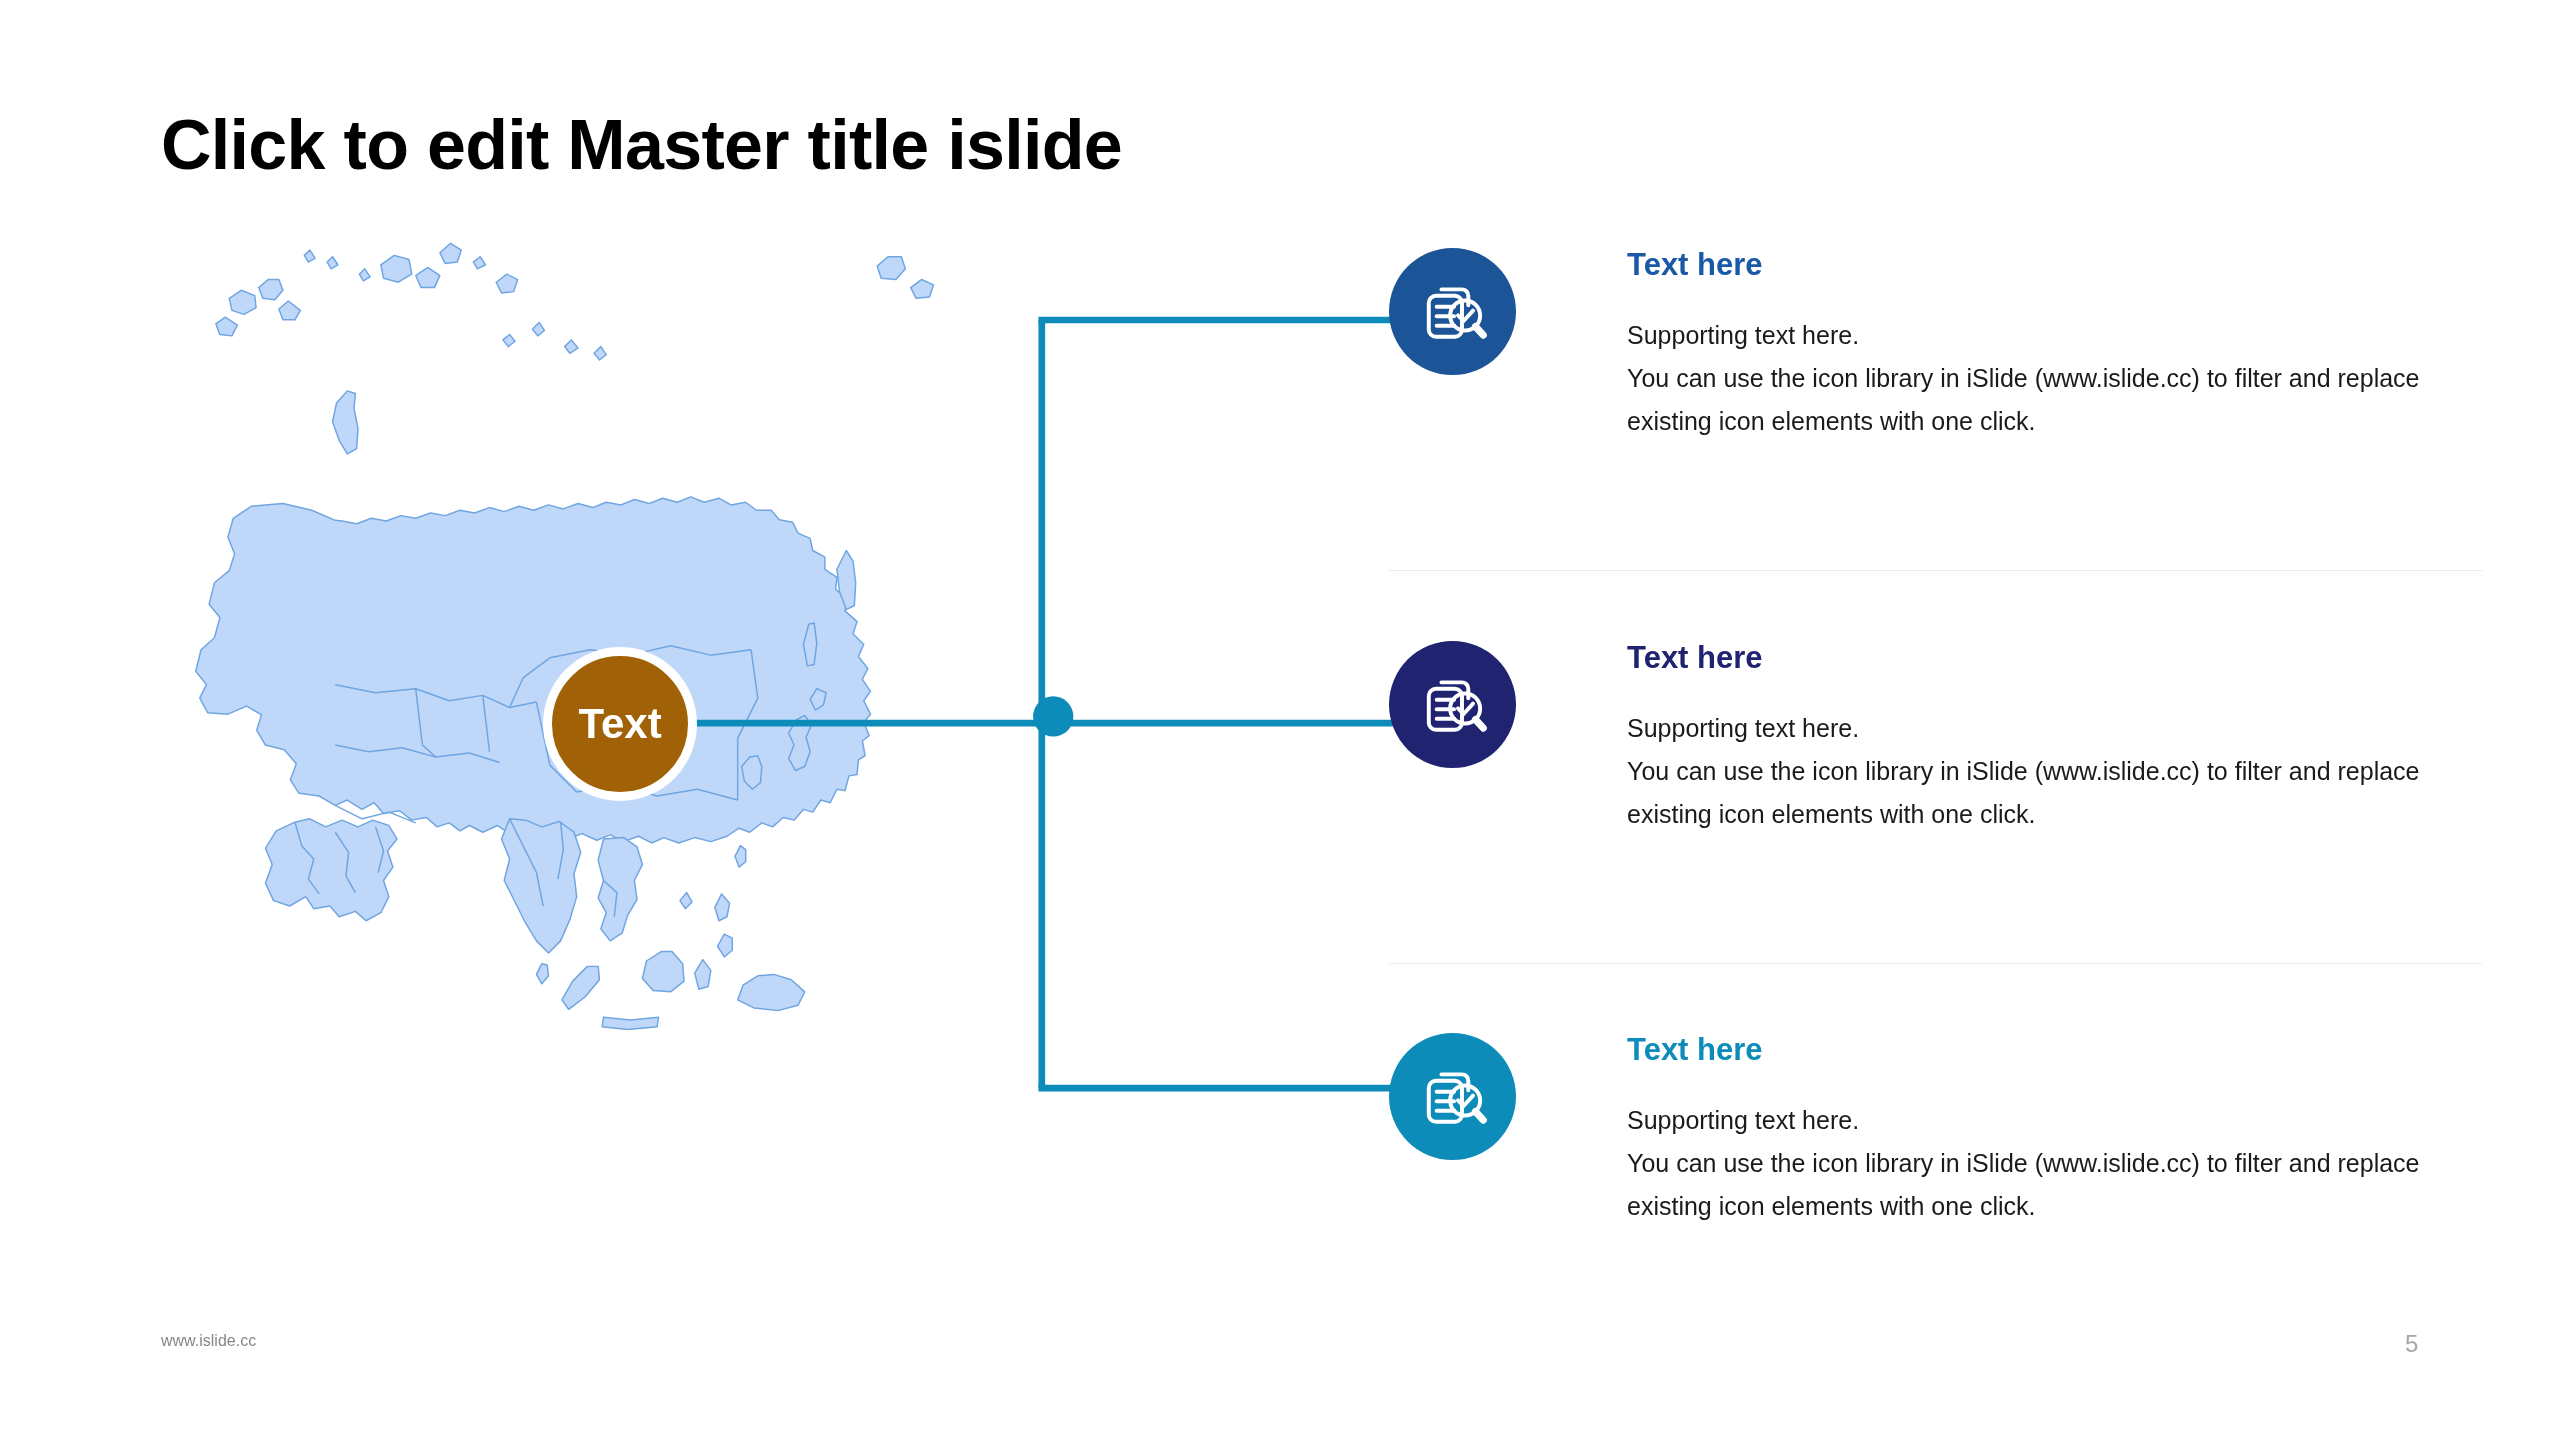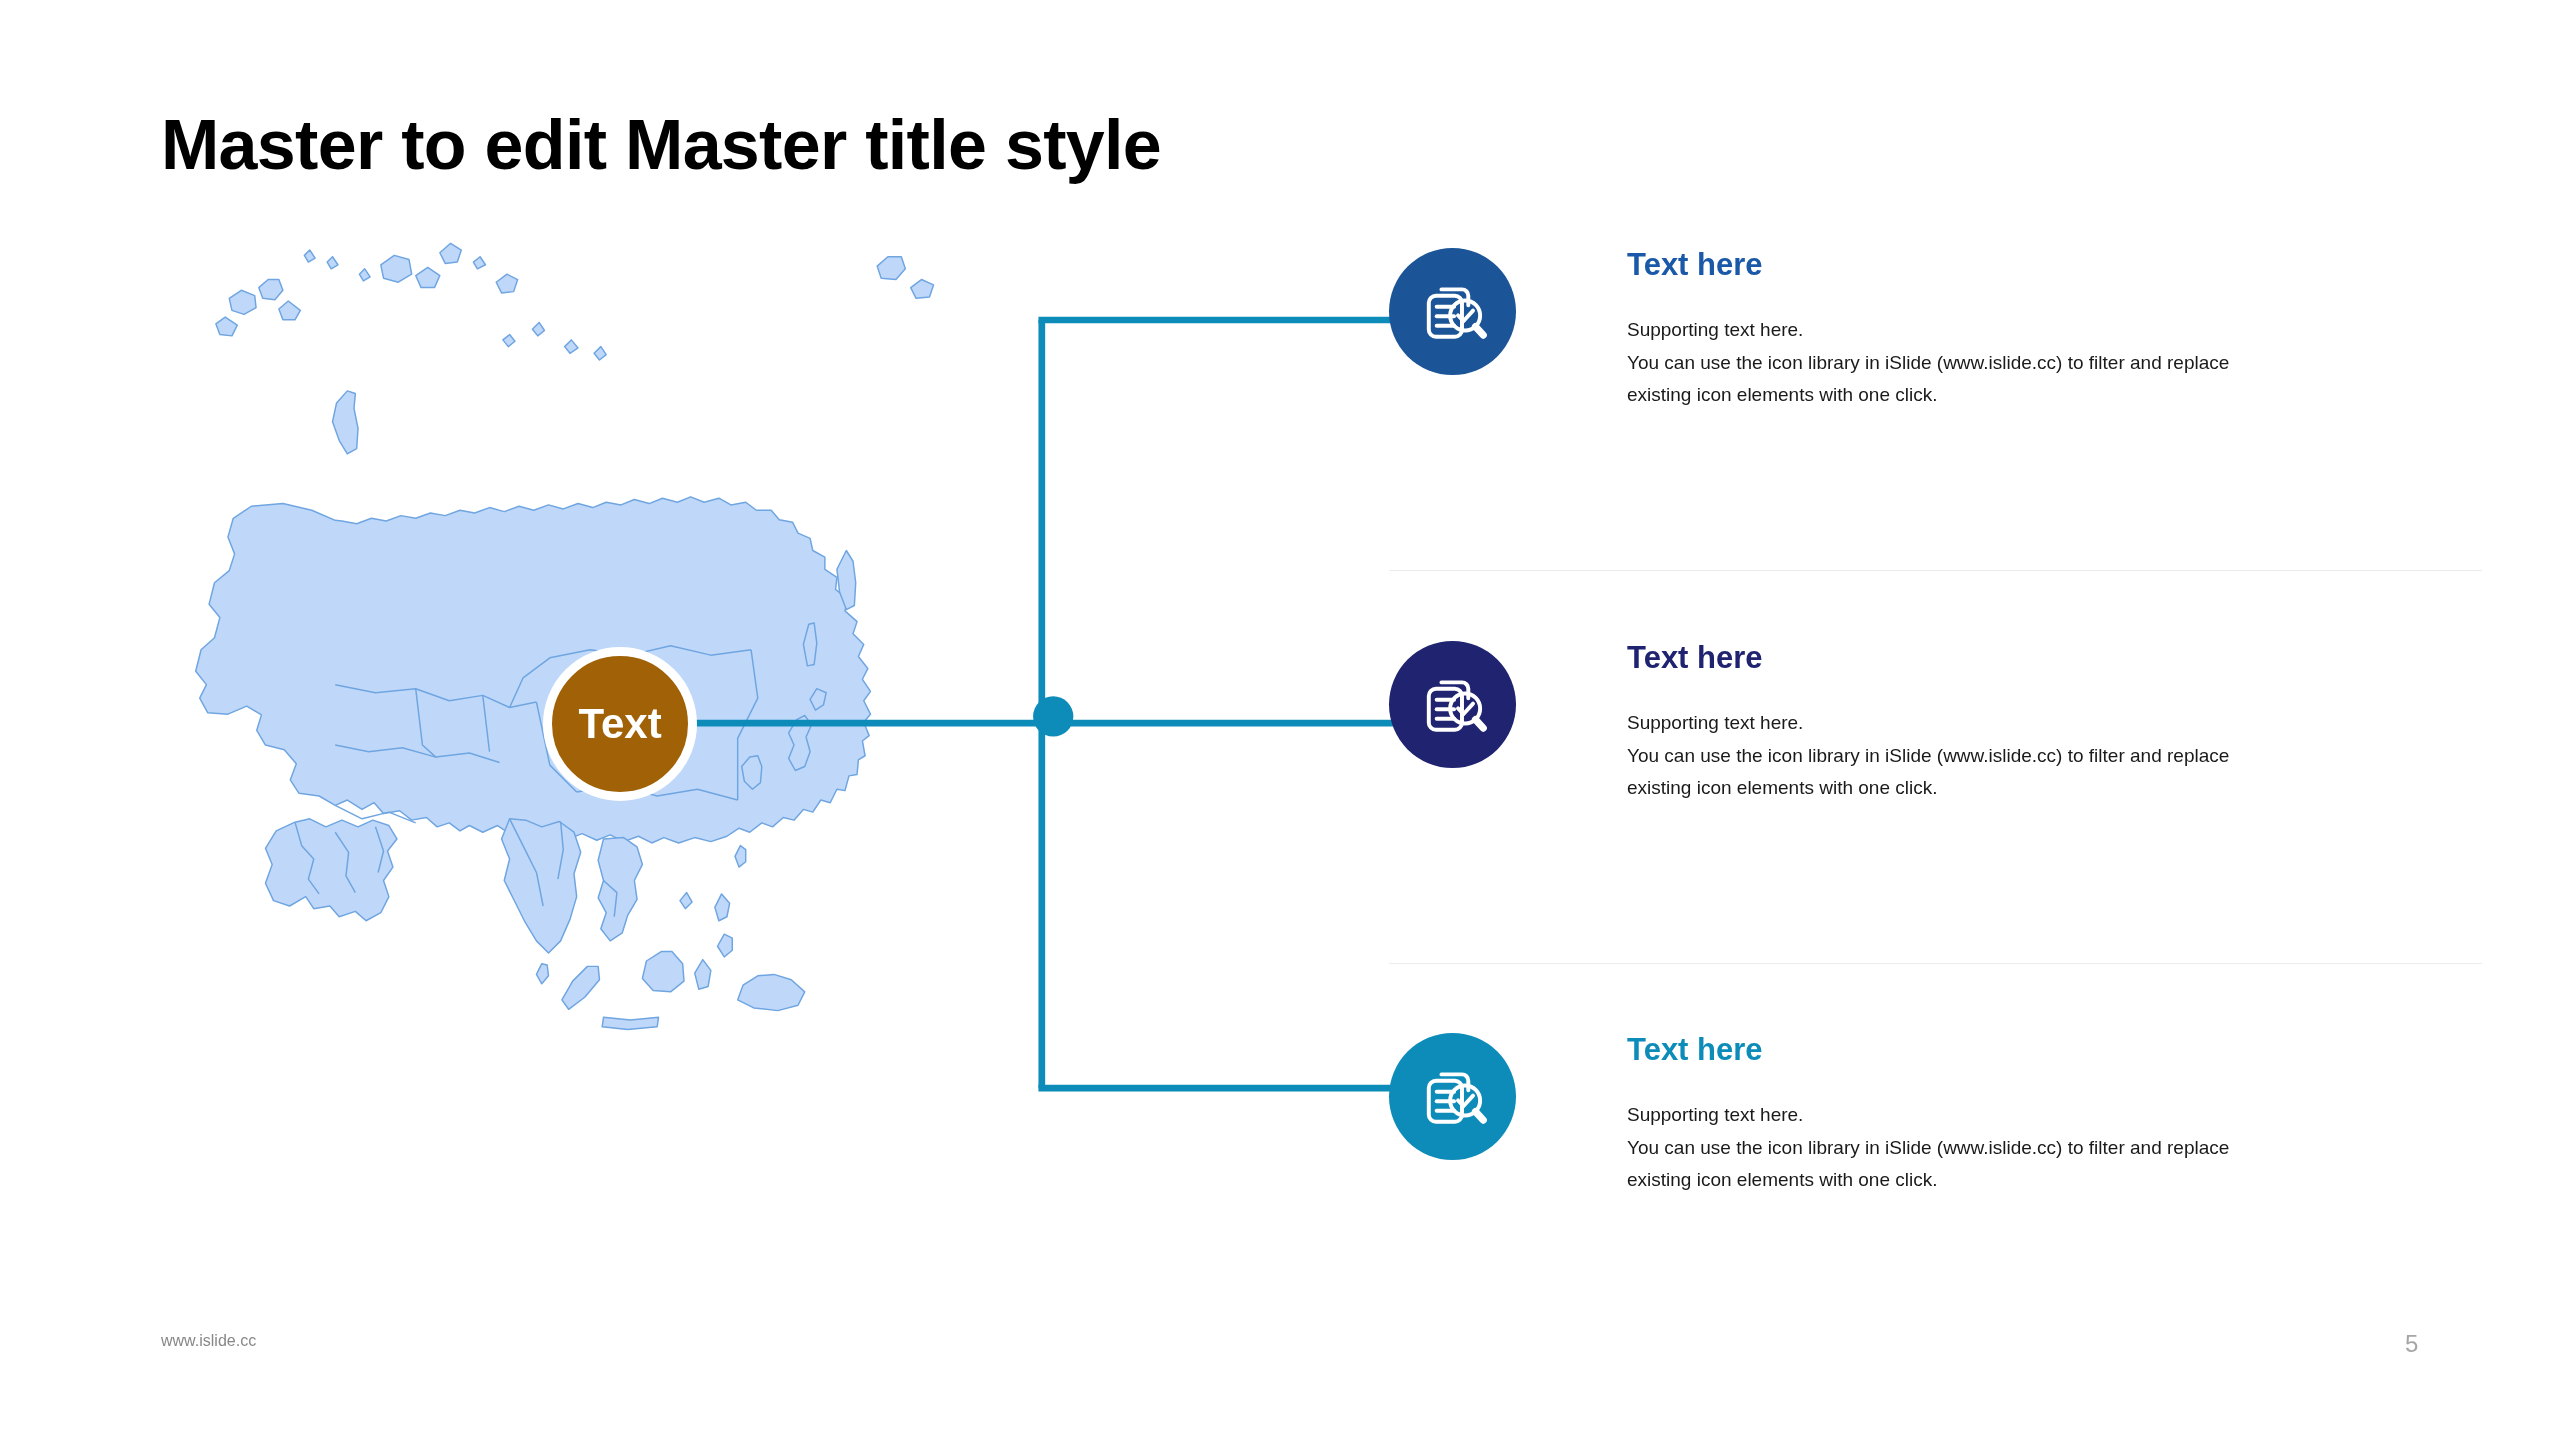--- a/index.html
+++ b/index.html
@@ -108,21 +108,21 @@
     margin-left: 20px;
   }
   .item-heading {
     font-size: 31px;
     font-weight: bold;
     line-height: 1.1;
     margin: 0 0 32px 0;
     white-space: nowrap;
   }
   .item-desc {
-    font-size: 19px;
+    font-size: 25px;
     color: #1a1a1a;
     line-height: 1.72;
     margin: 0;
   }
   .item-desc div { white-space: nowrap; }
 
   .divider {
     position: absolute;
     left: 1389px;
     width: 1093px;
@@ -144,21 +144,21 @@
     position: absolute;
     left: 2405px;
     top: 1330px;
     font-size: 24px;
     color: #a6a6a6;
   }
 </style>
 </head>
 <body>
 
-<div class="slide-title">Master to edit Master title style</div>
+<div class="slide-title">Click to edit Master title islide</div>
 
 <div class="map-wrap">
   <svg viewBox="0 0 1230 1240" xmlns="http://www.w3.org/2000/svg">
     <g fill="#bfd8fa" stroke="#6fa5e0" stroke-width="2.2" stroke-linejoin="round">
 
       <path d="M300 455 L265 440 L222 430 L175 434 L148 452 L140 480 L150 505 L142 530
                L120 548 L112 580 L128 600 L120 630 L100 648 L92 680 L108 700 L98 720
                L110 742 L140 744 L168 732 L190 745 L183 768 L196 790 L224 797 L242 818
                L233 842 L246 862 L276 866 L300 880 L318 872 L340 886 L358 876 L372 892
                L396 888 L414 902 L436 898 L452 912 L470 906 L486 918 L500 910 L520 920

